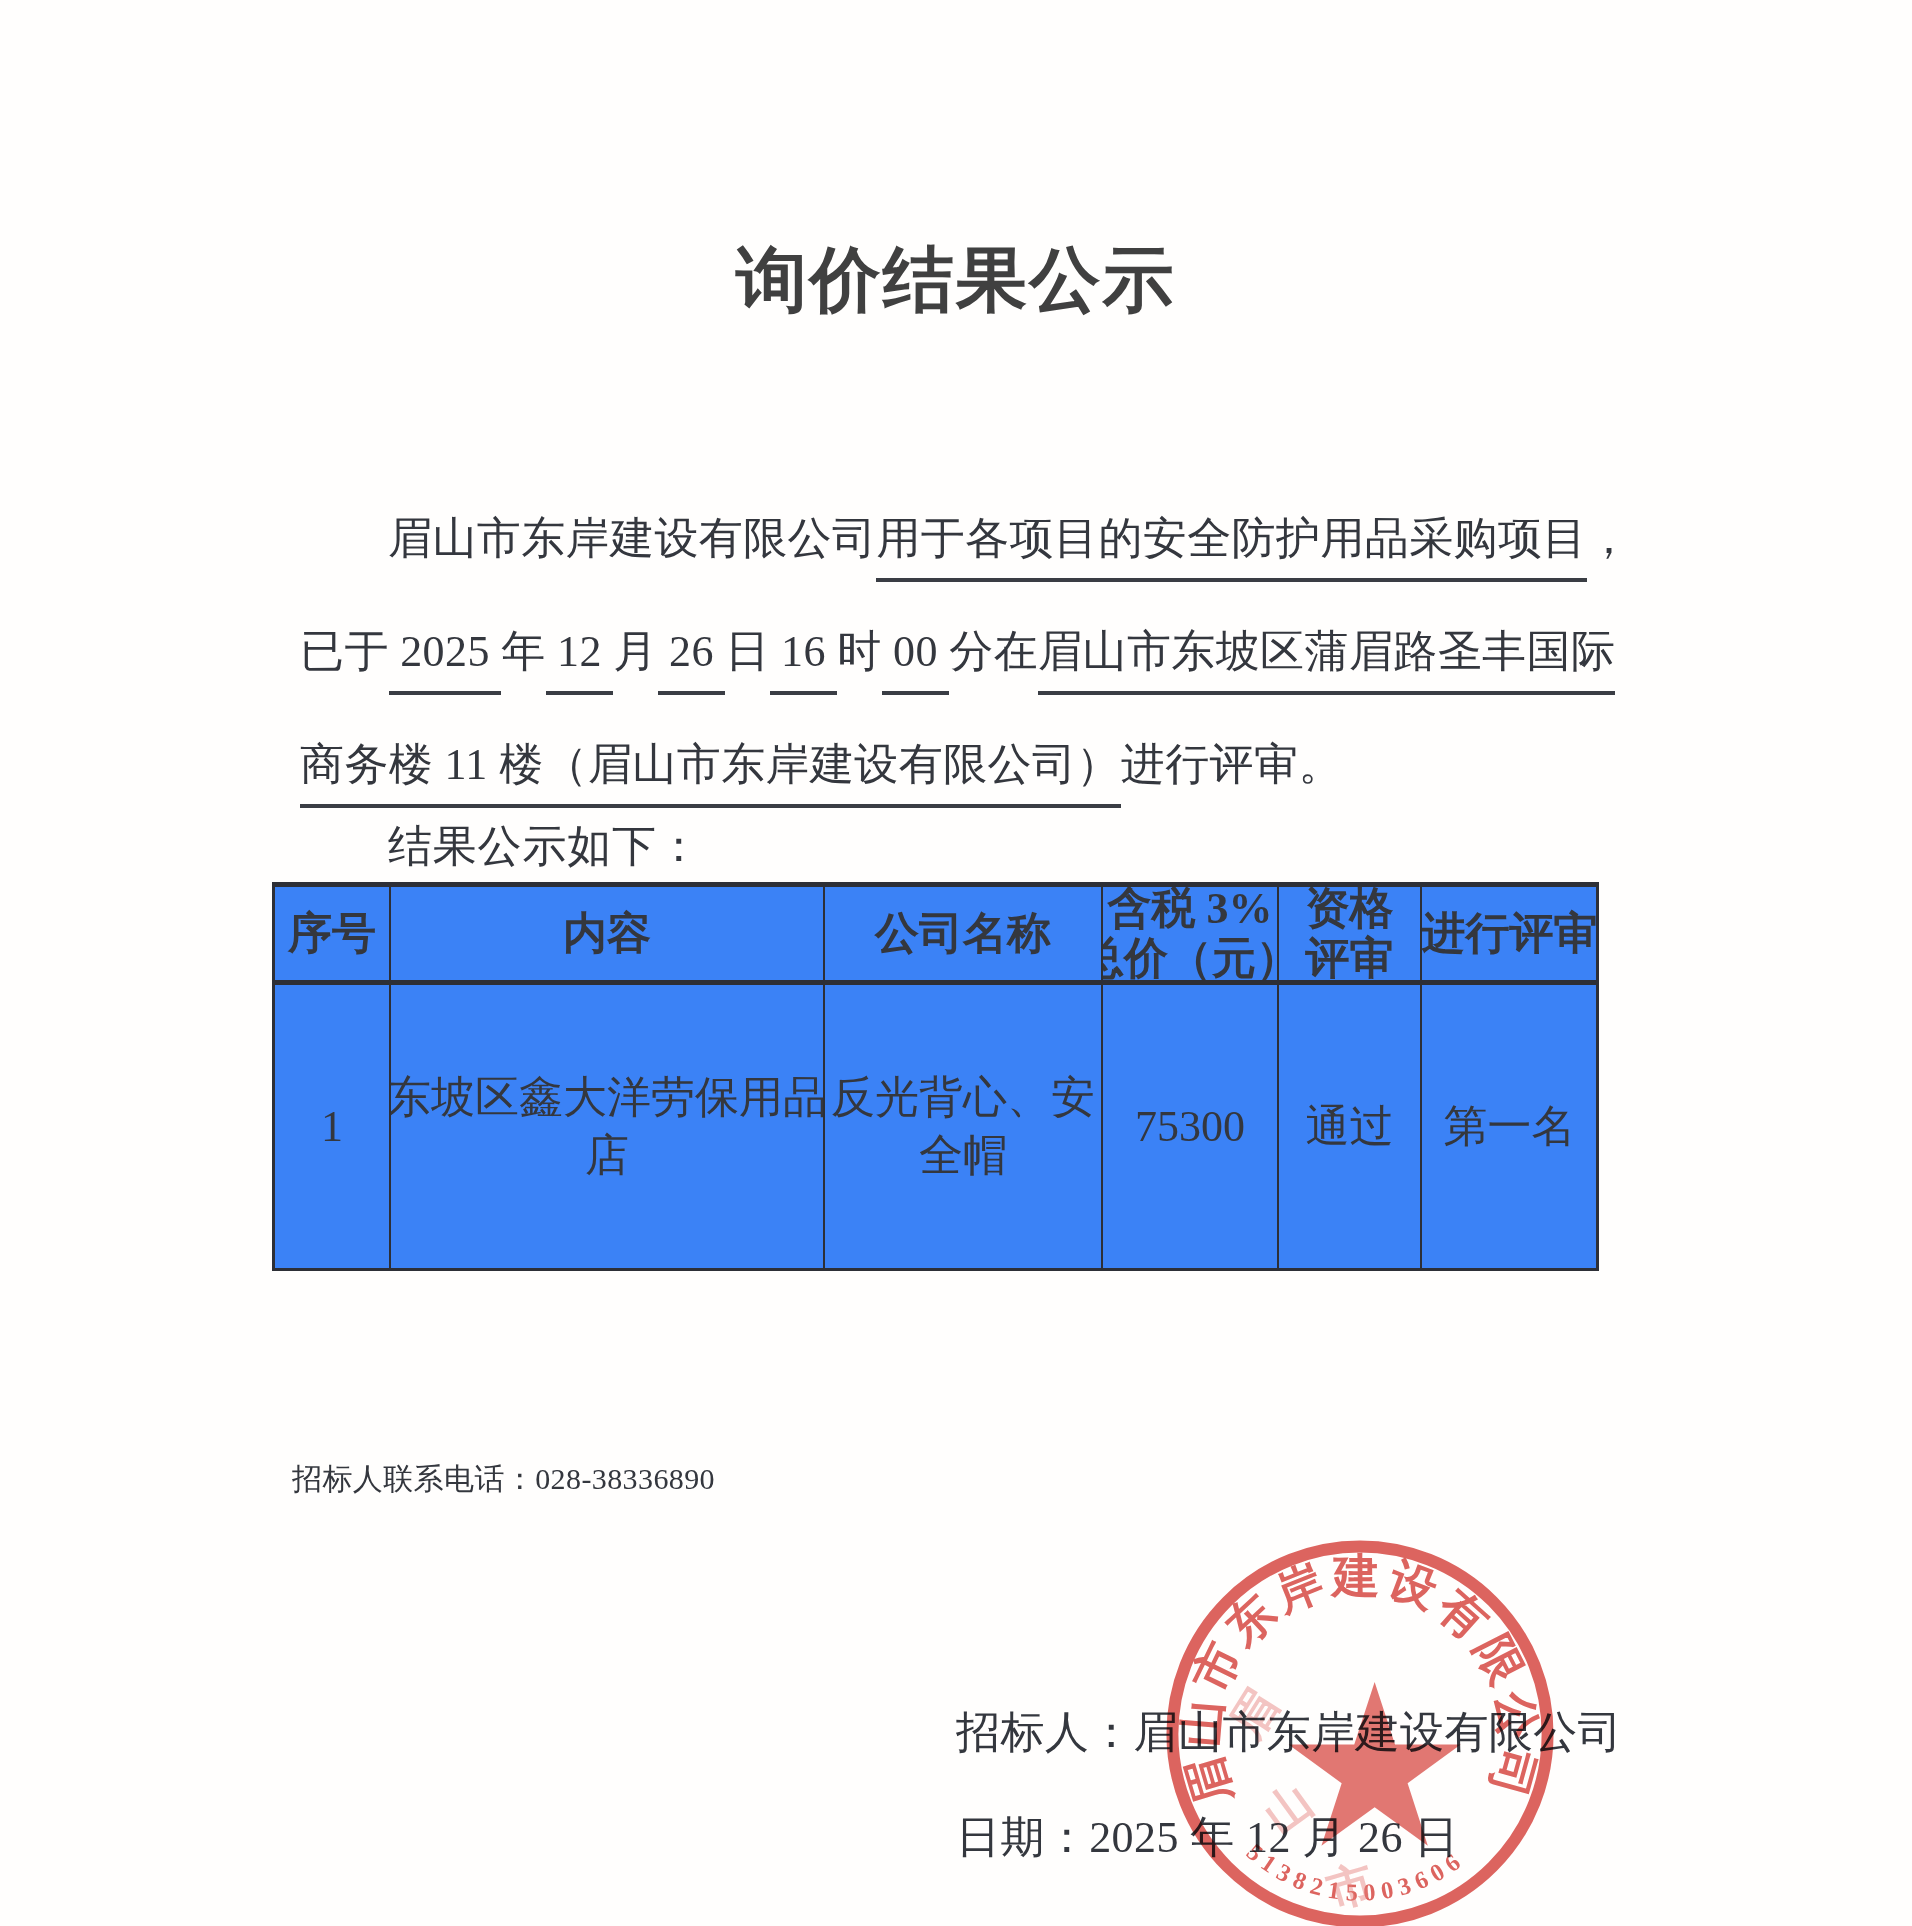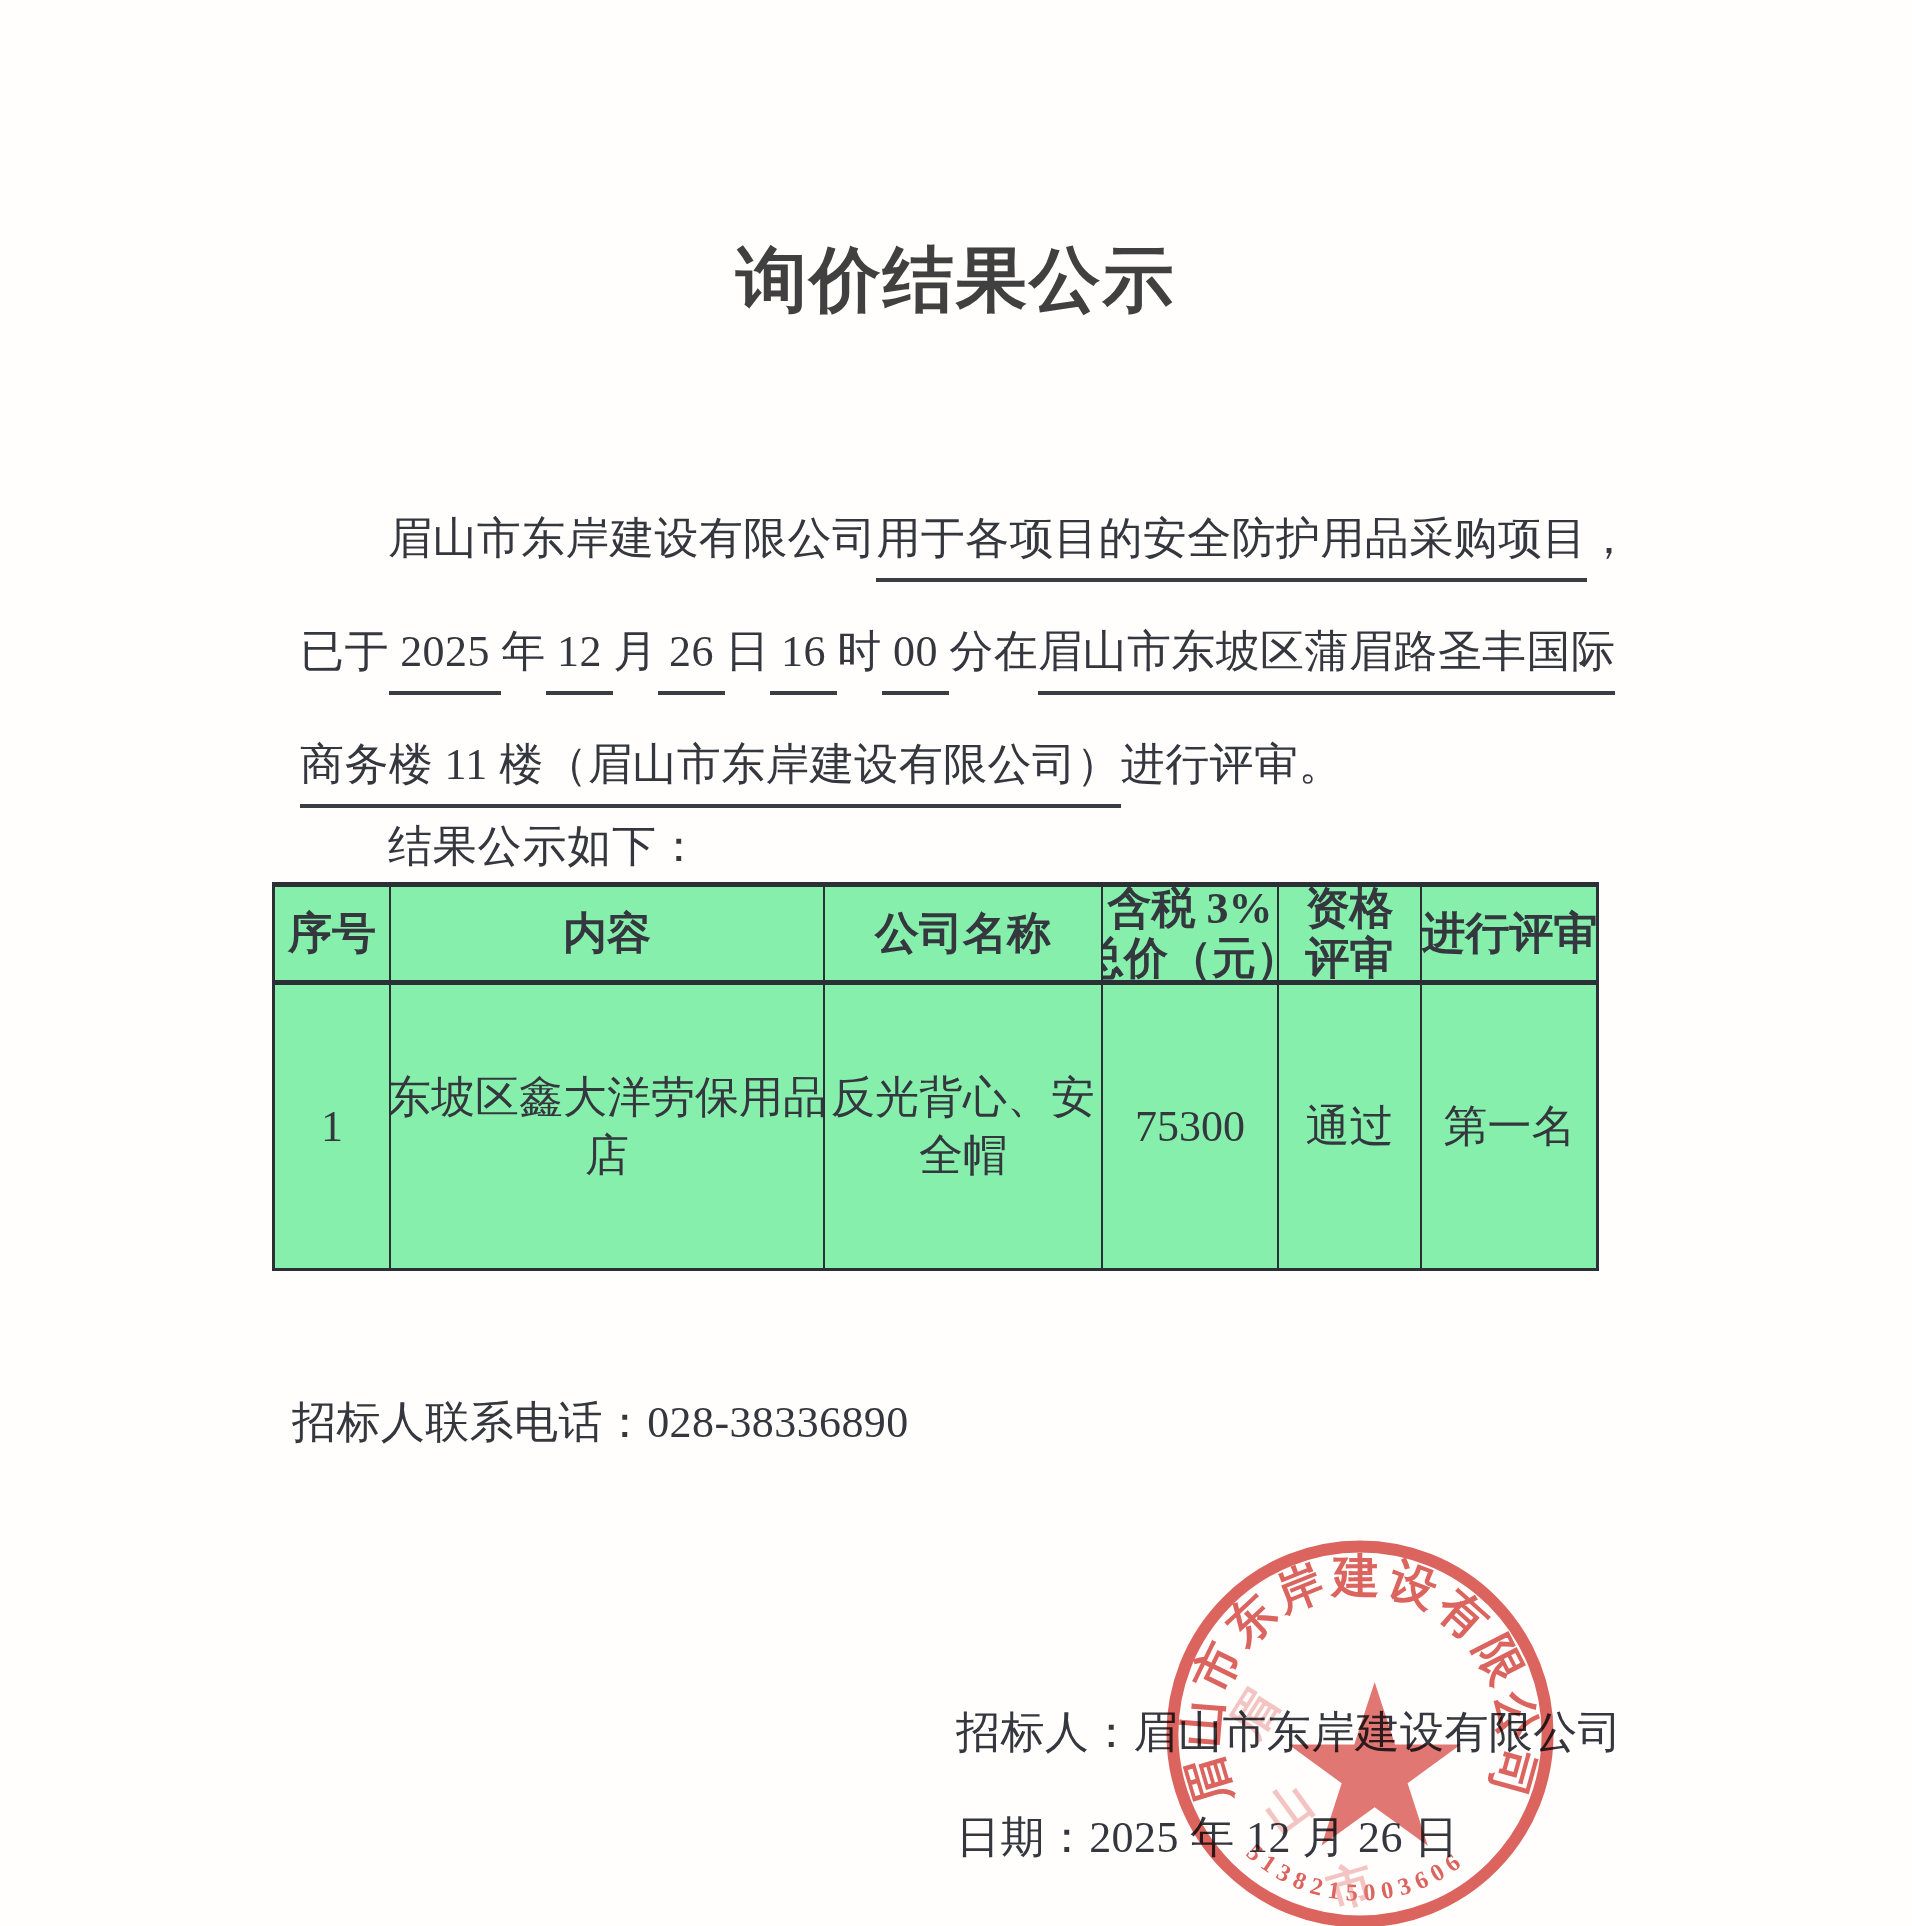--- a/index.html
+++ b/index.html
@@ -42,38 +42,38 @@
   .tbl {
     position:absolute; left:272px; top:882px; width:1321px;
     display:grid;
     grid-template-columns:116px 434px 278px 176px 143px 175px;
     grid-template-rows:98px 283px;
     border-top:5.4px solid #2d2f36;
     border-left:3.1px solid #2d2f36;
     border-right:3.5px solid #2d2f36;
     border-bottom:3.9px solid #2d2f36;
     box-sizing:content-box;
-    background:#86efac;
+    background:#3b82f6;
     font-size:44px;
   }
   .tbl .cell {
     border-right:2.7px solid #2d2f36;
     display:flex; flex-direction:column;
     align-items:center; justify-content:center;
     text-align:center;
     overflow:hidden;
   }
   .tbl .cell.last { border-right:none; }
   .tbl .cell.head { border-bottom:5px solid #2d2f36; font-weight:700; }
   .tbl .cell.head div { line-height:50px; white-space:nowrap; }
   .tbl .cell.body div { line-height:58px; white-space:nowrap; }
   
   .phone {
-    position:absolute; left:292px; top:1392px;
-    font-size:44px; line-height:62px; letter-spacing:0.4px; white-space:nowrap;
+    position:absolute; left:292px; top:1448px;
+    font-size:30px; line-height:62px; letter-spacing:0.4px; white-space:nowrap;
   }
   
   .sig {
     position:absolute; right:290px; top:1680px;
     font-size:44px; line-height:105px;
     white-space:nowrap; letter-spacing:0.4px;
   }
   
   .stamp {
     position:absolute; left:1152px; top:1526px;

